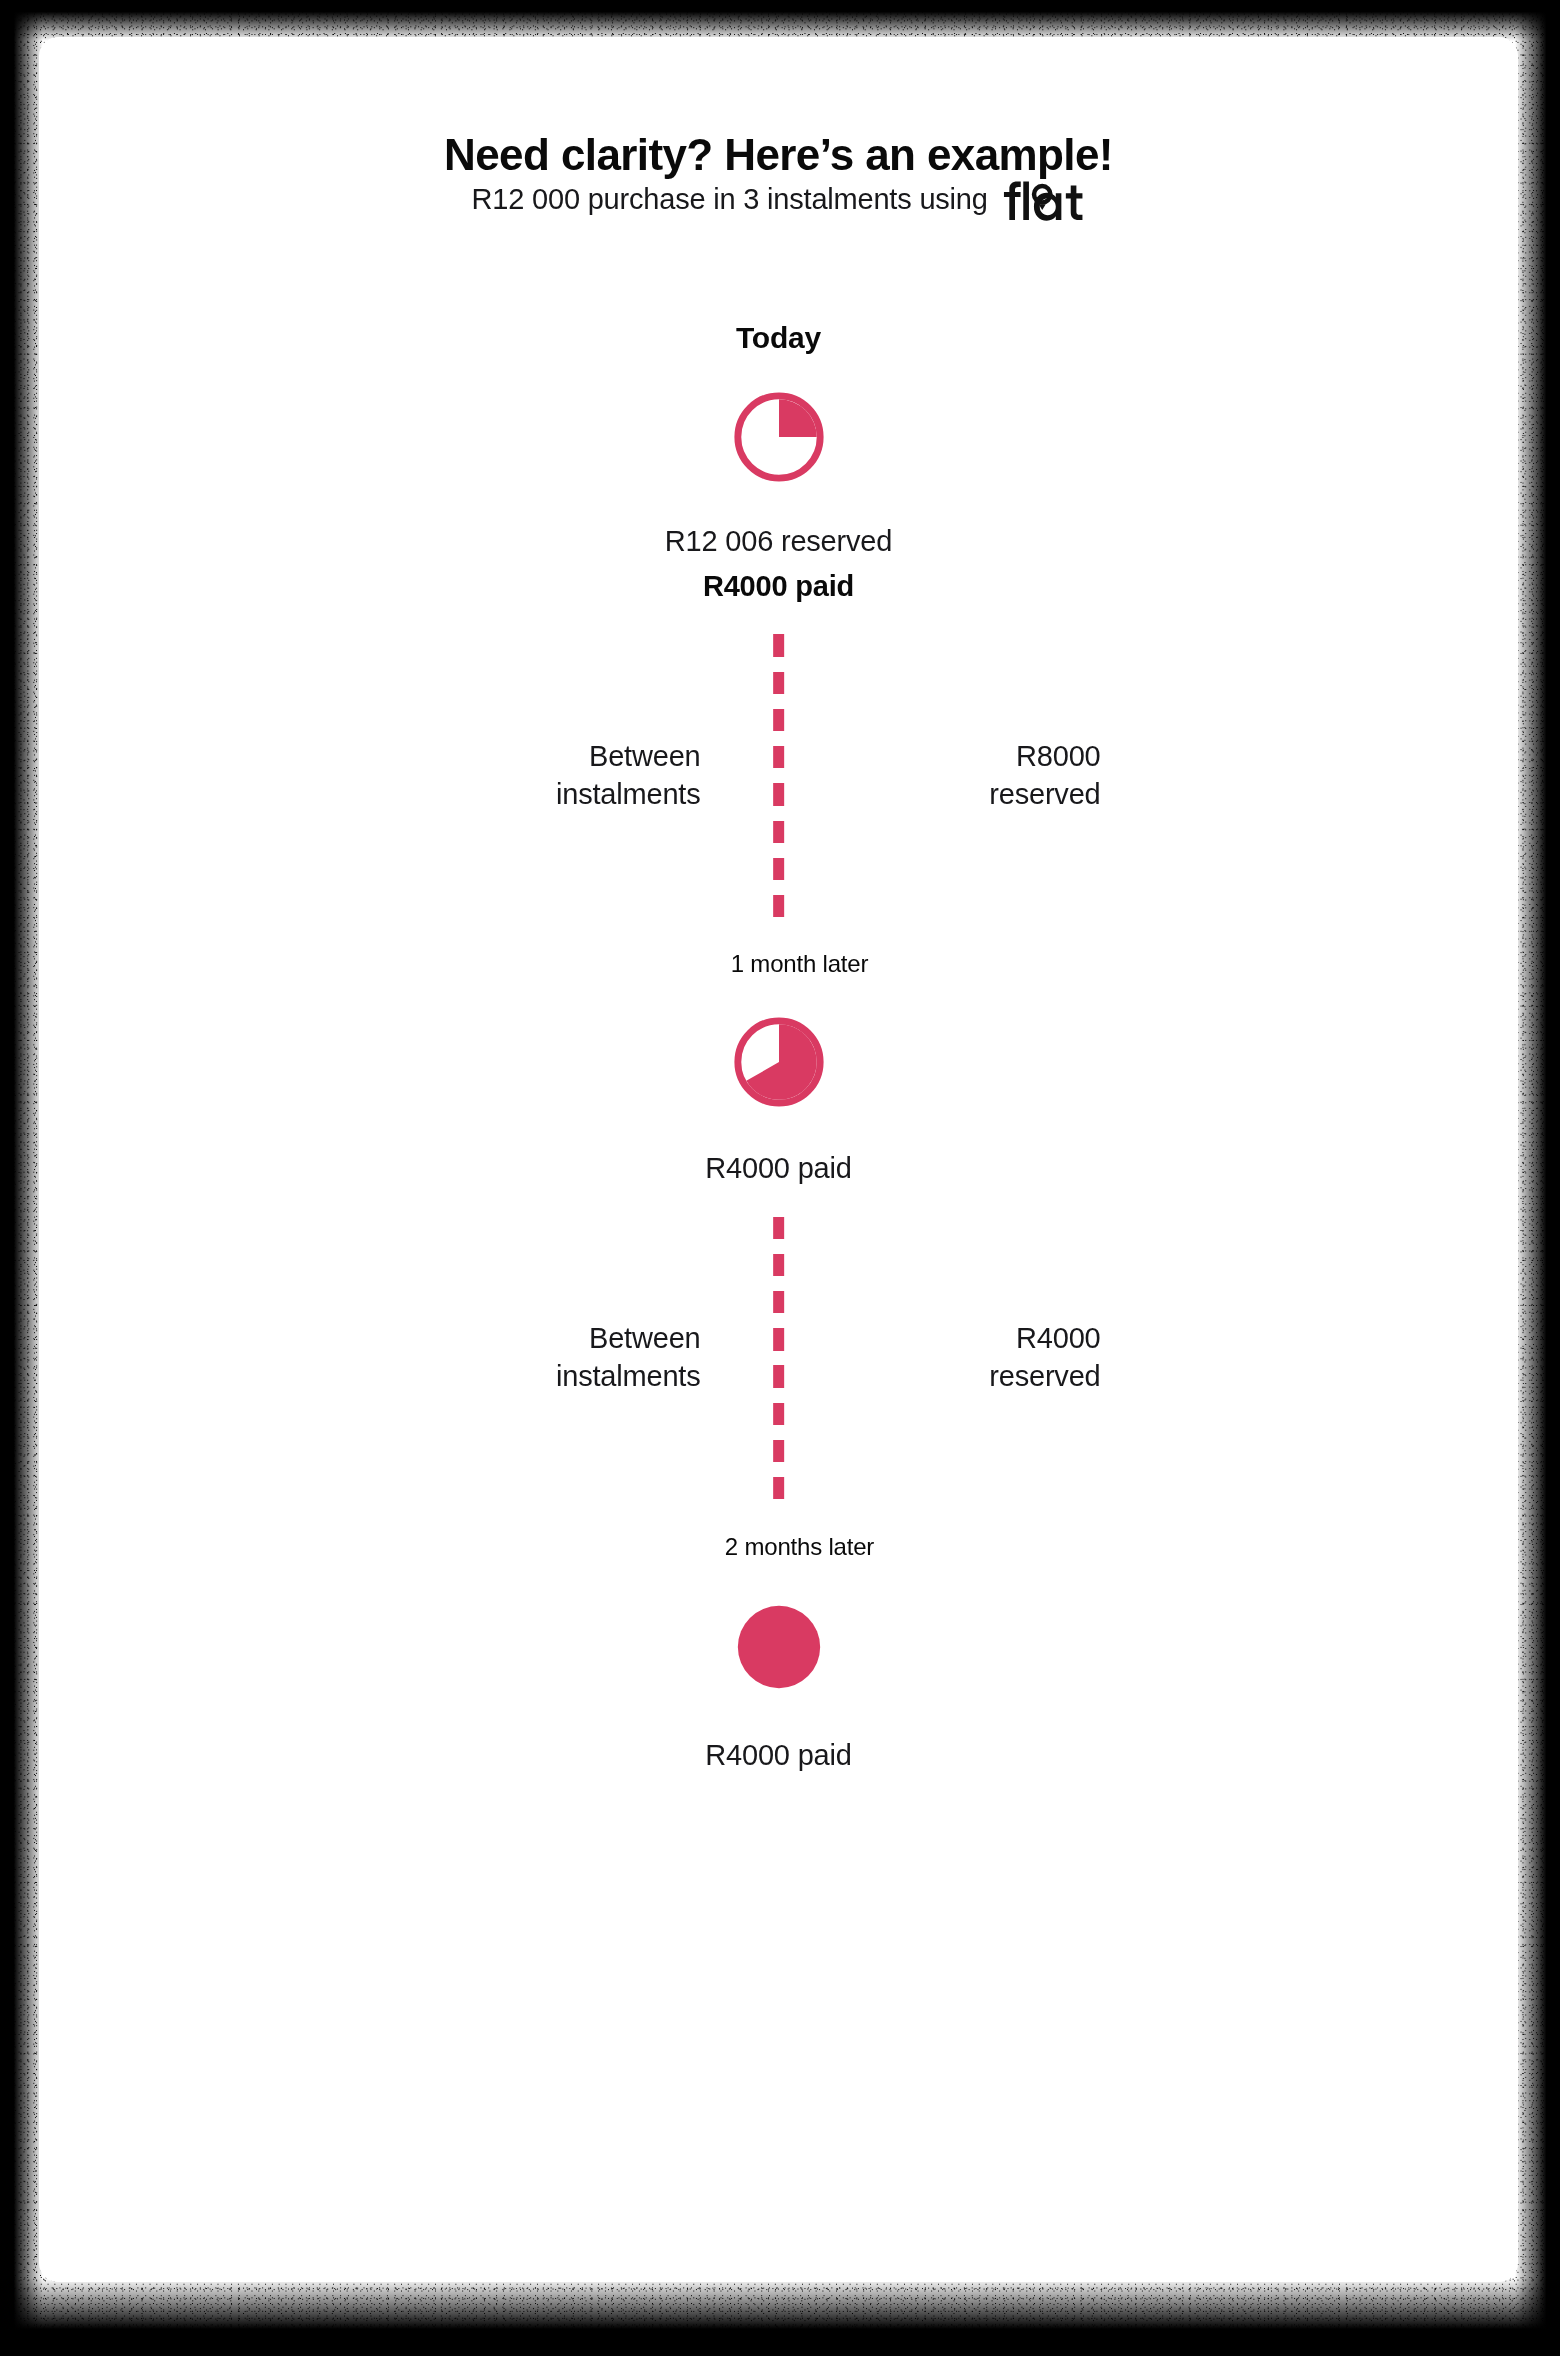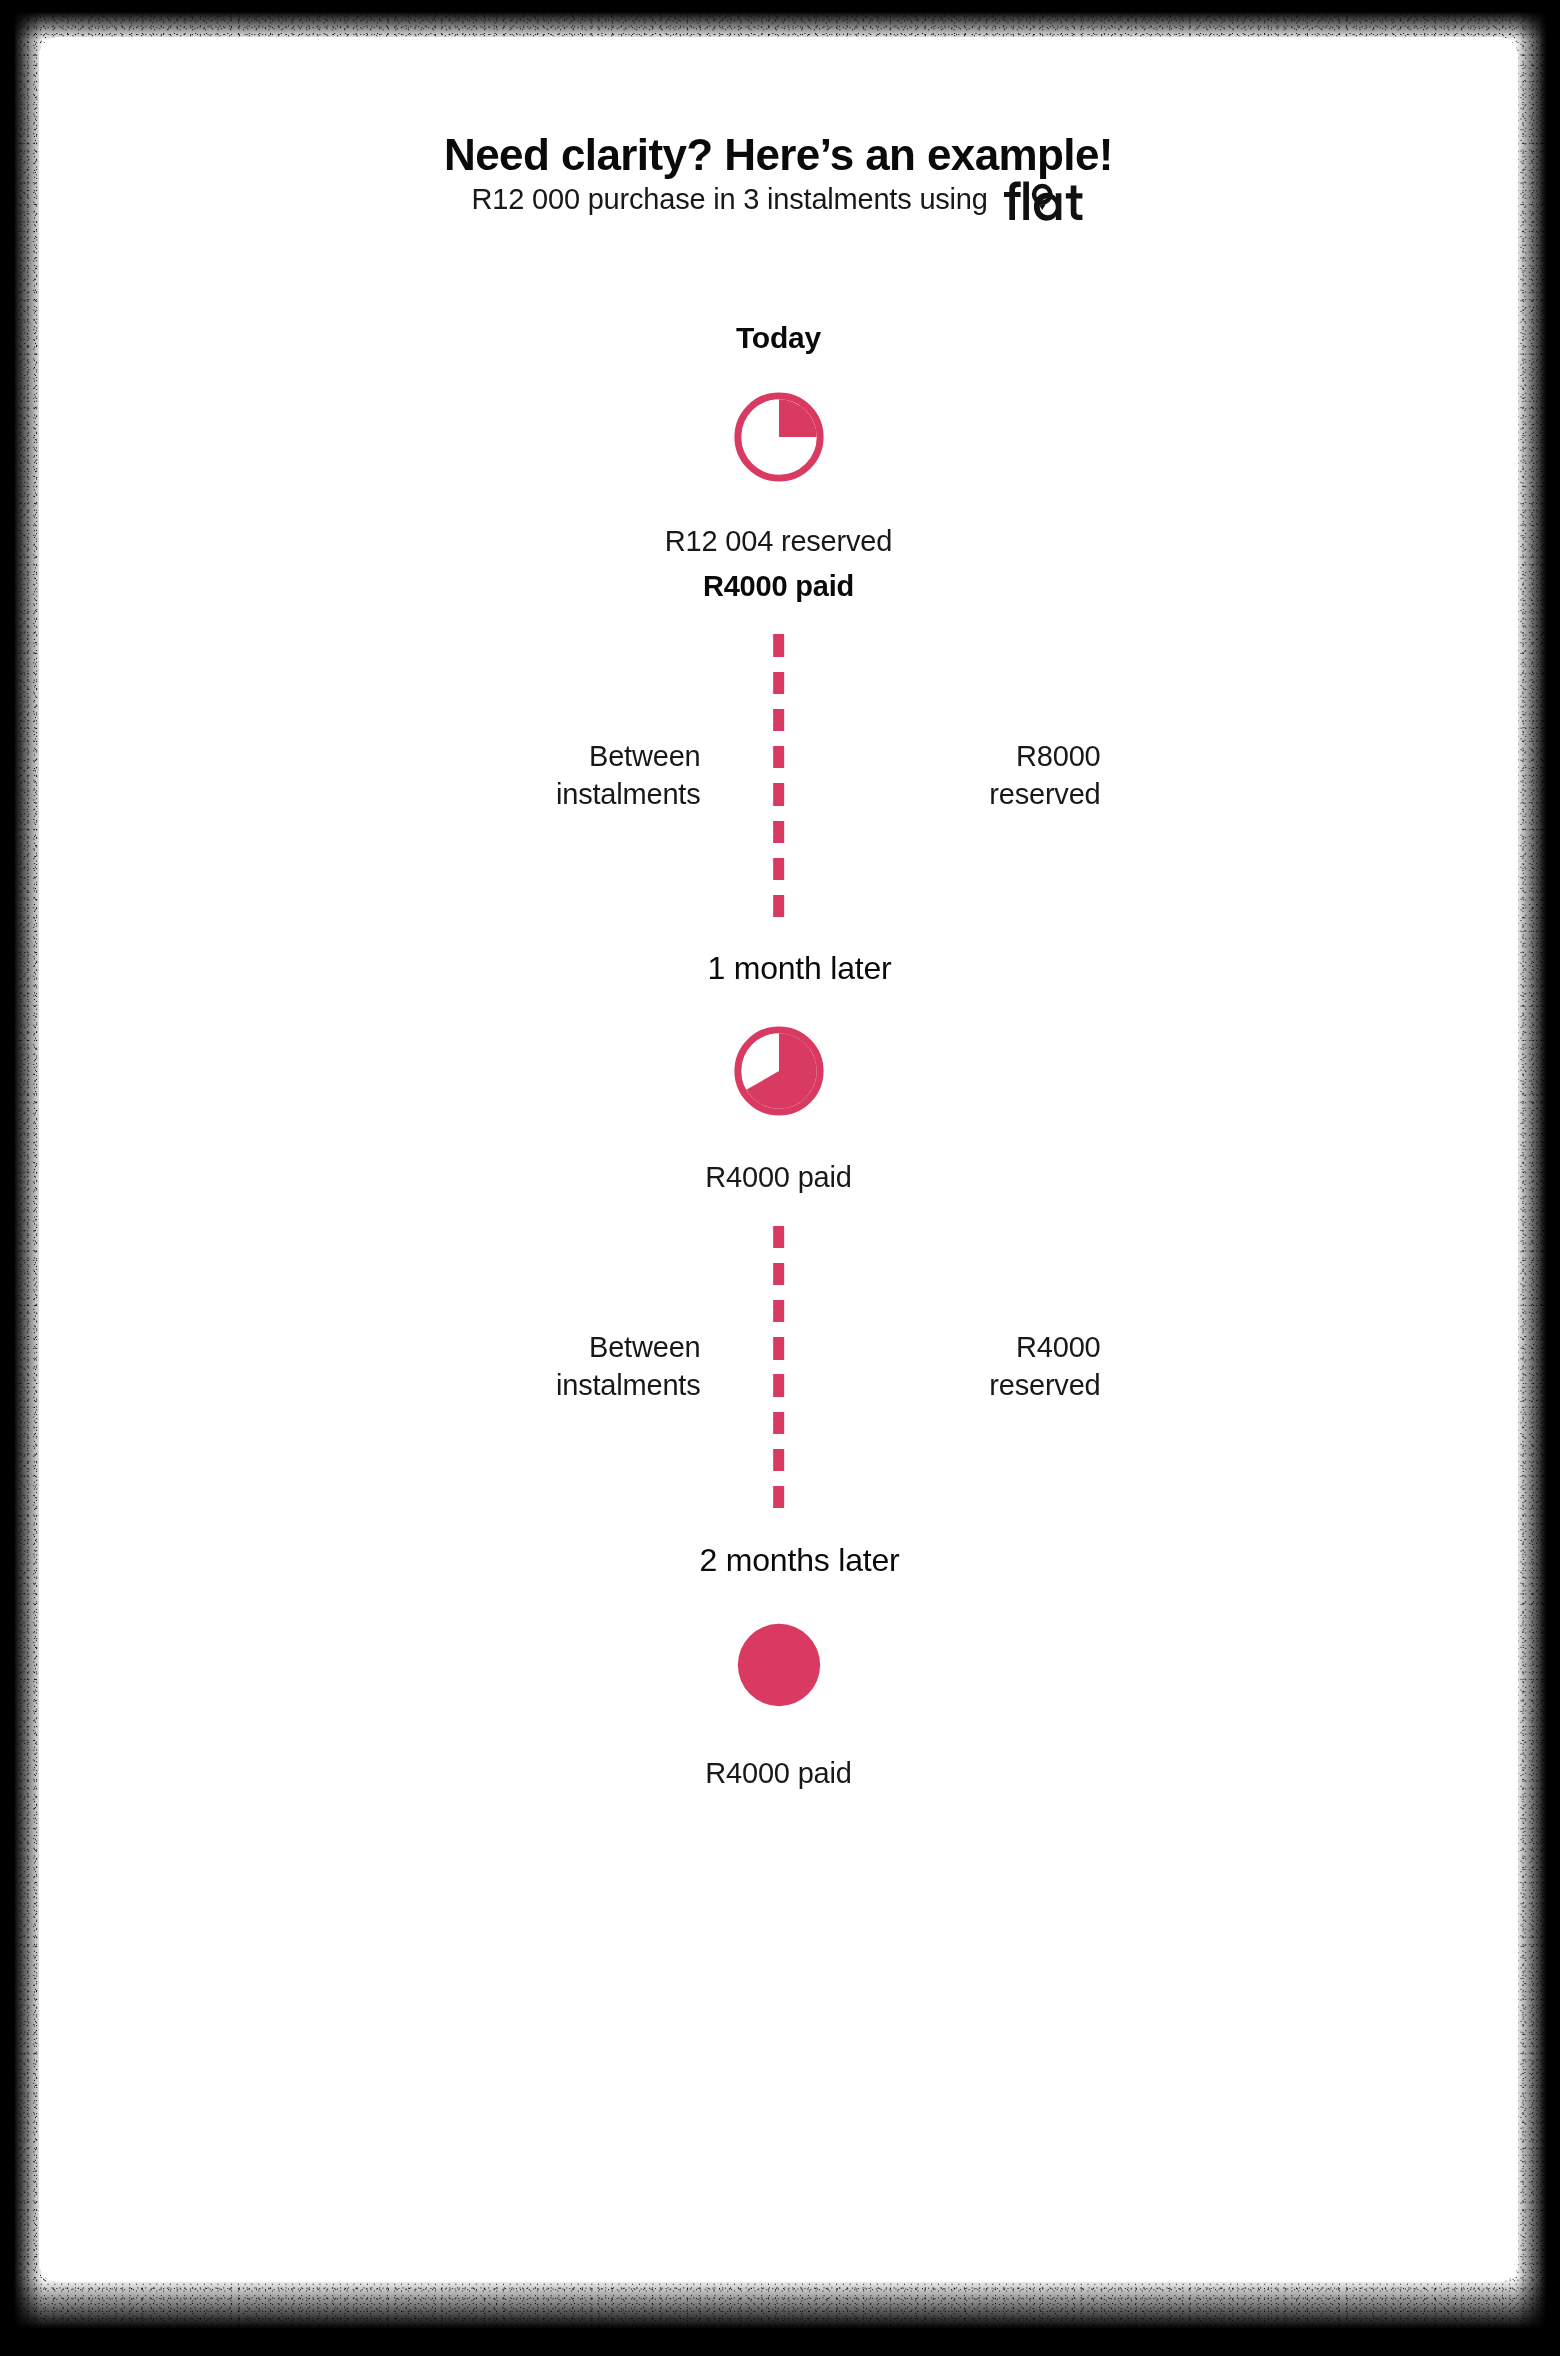--- a/index.html
+++ b/index.html
@@ -120,21 +120,21 @@
 
   .step-label {
     font-size: 30px;
     font-weight: 700;
     color: #0a0a0a;
     letter-spacing: -0.2px;
     text-align: center;
   }
   .step-label.regular {
     font-weight: 400;
-    font-size: 32px;
+    font-size: 24px;
     margin-left: 42px;
   }
 
   .pie-wrap {
     display: flex;
     align-items: center;
     justify-content: center;
   }
 
   .amount-line {
@@ -239,21 +239,21 @@
 
         <div class="step-label" style="margin-top:101px;">Today</div>
 
         <div class="pie-wrap" style="margin-top:33px;">
           <svg width="98" height="98" viewBox="0 0 100 100" aria-hidden="true">
             <circle cx="50" cy="50" r="42" fill="#ffffff" stroke="#d93a62" stroke-width="7"></circle>
             <path d="M50 50 L50 11.5 A38.5 38.5 0 0 1 88.5 50 Z" fill="#d93a62"></path>
           </svg>
         </div>
 
-        <div class="amount-line" style="margin-top:37px;">R12 004 reserved</div>
+        <div class="amount-line" style="margin-top:37px;">R12 006 reserved</div>
         <div class="amount-line bold" style="margin-top:7.8px;">R4000 paid</div>
 
         <div class="between-block" style="height:283px; margin-top:29px;">
           <div class="dash-col">
             <span class="dash"></span>
             <span class="dash"></span>
             <span class="dash"></span>
             <span class="dash"></span>
             <span class="dash"></span>
             <span class="dash"></span>

